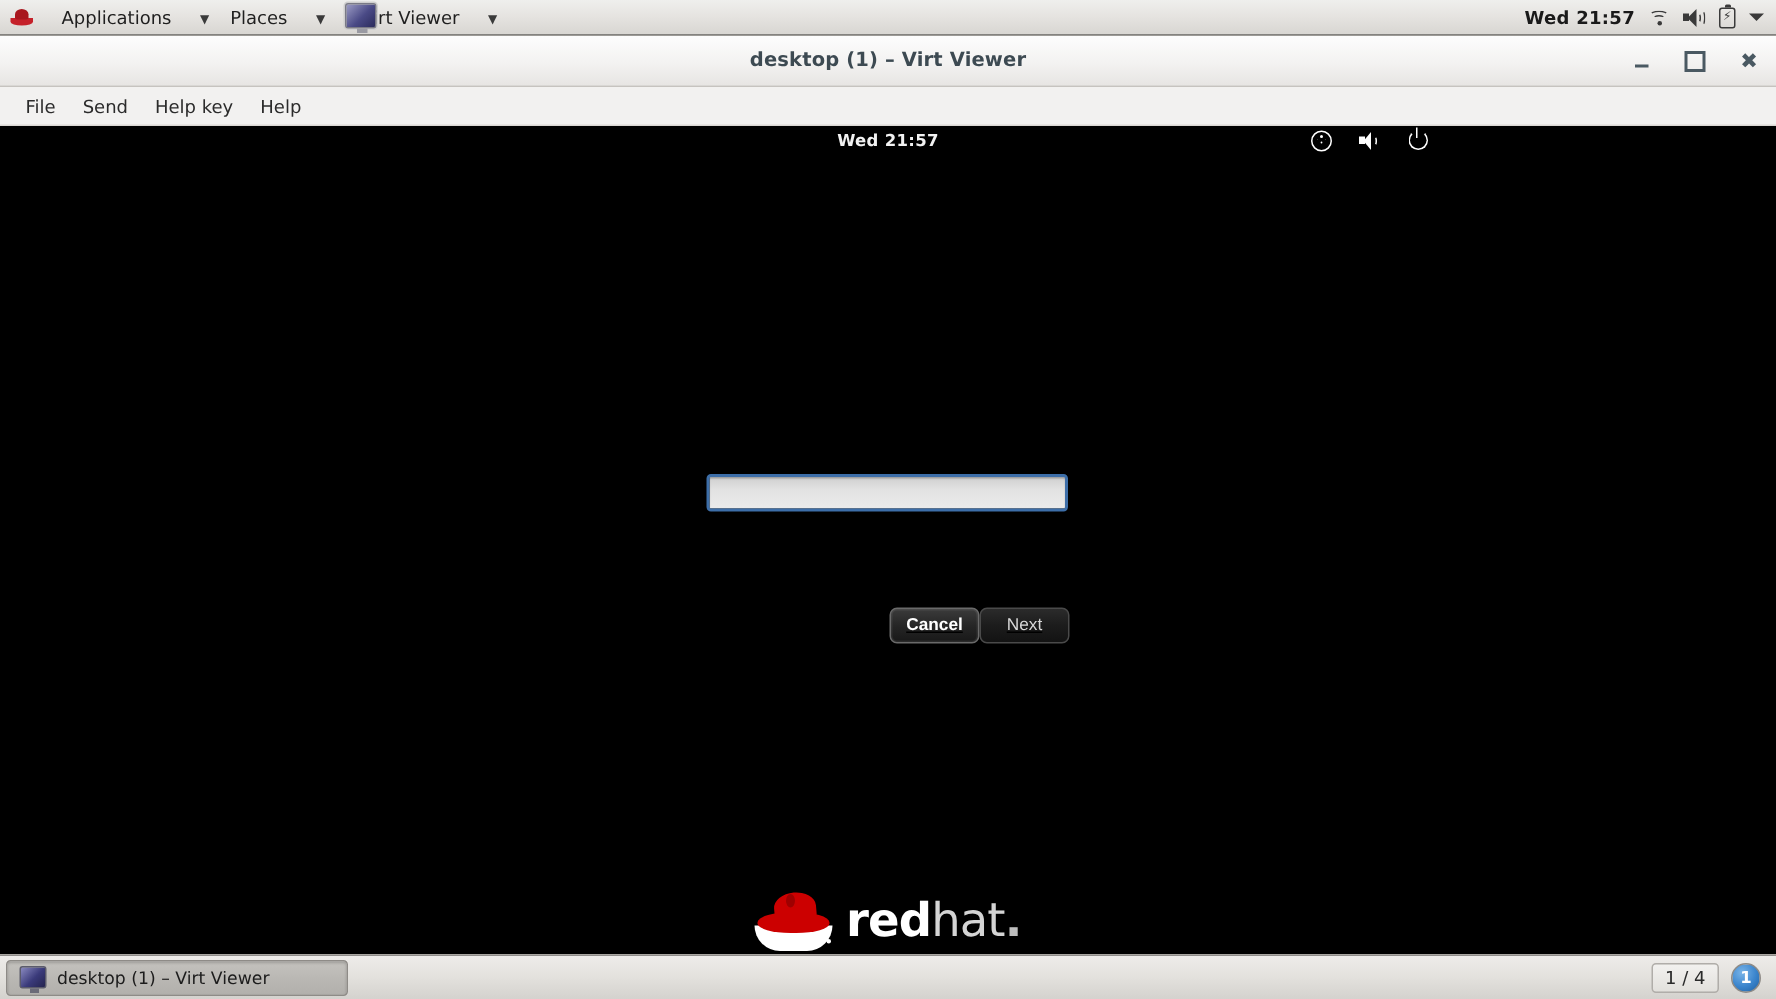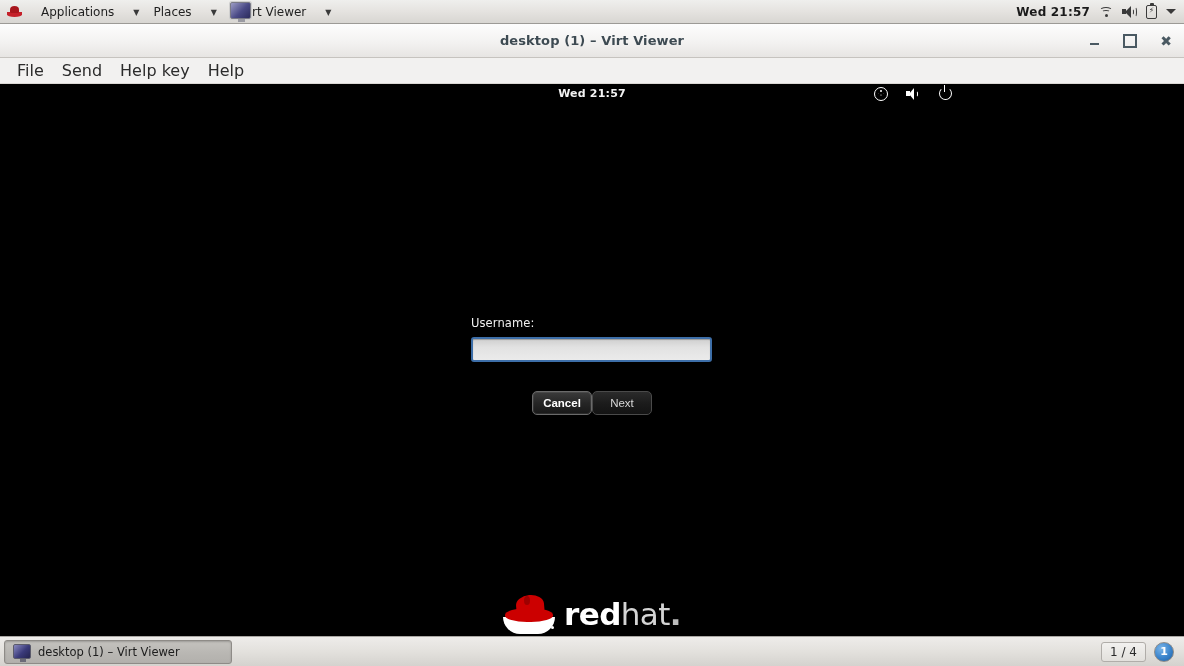--- a/index.html
+++ b/index.html
@@ -87,21 +87,21 @@
   .vv-title { font-size:13px; font-weight:bold; color:#3d4a52; letter-spacing:.1px; }
   .win-controls { position:absolute; right:10px; top:0; height:100%; display:flex; align-items:center; gap:20px; }
   .wc { width:16px; height:16px; display:flex; align-items:center; justify-content:center; color:#4a5962; }
   .wc-min::after { content:""; width:9px; height:2px; background:#4a5962; display:block; margin-top:7px; }
   .wc-max::after { content:""; width:10px; height:10px; border:2px solid #4a5962; display:block; }
   .wc-close { font-size:14px; font-weight:bold; line-height:1; }
 
   .vv-menubar {
     height:26px; display:flex; align-items:center; padding-left:8px;
     background:#f2f1f0; border-bottom:1px solid #dbd8d4;
-    font-size:16px; color:#2b2b2b;
+    font-size:12px; color:#2b2b2b;
   }
   .menu-item { padding:3px 9px; border-radius:2px; }
 
   
   .guest {
     flex:1; background:#000; position:relative; overflow:hidden;
   }
   .gdm-topbar {
     height:19px; width:100%; background:#000;
     display:flex; align-items:center; position:relative;
@@ -127,21 +127,21 @@
   .login-area { position:absolute; left:0; top:0; width:100%; height:100%; }
   .login-form { position:absolute; left:471px; top:232px; width:260px; }
   .lbl-username { font-size:11.5px; color:#f0f0f0; margin-bottom:7px; display:block; letter-spacing:.1px; }
   .input-username {
     width:241px; height:25px;
     background:linear-gradient(to bottom,#cfcfcf 0%,#e2e2e2 40%,#ebebeb 100%);
     border:2px solid #3d6ea8; border-radius:3px;
     outline:none; font-size:12px; color:#111; padding:0 5px;
     box-shadow:inset 0 1px 1px rgba(0,0,0,.25);
   }
-  .btn-row { position:absolute; left:471px; top:307px; width:242px; display:flex; justify-content:center; }
+  .btn-row { position:absolute; left:471px; top:321px; width:242px; display:flex; justify-content:flex-end;text-decoration:underline; }
   .gbtn {
     font-size:11.5px; border-radius:5px; padding:5px 0; width:60px; text-align:center;
     border:1px solid #4d4d4d; cursor:default;
   }
   .btn-cancel {
     background:linear-gradient(to bottom,#3b3b3b 0%,#262626 50%,#181818 100%);
     color:#ffffff; font-weight:bold; border-color:#6a6a6a;
     box-shadow:0 0 0 1px rgba(255,255,255,.08) inset;
   }
   .btn-next {
@@ -303,21 +303,20 @@
           </span>
           <span class="gi">
             <span class="gi-pow"></span>
           </span>
         </span>
       </div>
 
       <div class="login-area">
 
         <div class="login-form">
-          <label class="lbl-username">Username:</label>
           <input class="input-username" type="text" autofocus="" placeholder="" style="">
         </div>
 
         <div class="btn-row">
           <button class="gbtn btn-cancel">Cancel</button>
           <button class="gbtn btn-next">Next</button>
         </div>
 
         <div class="rh-logo">
           <div class="rh-wrap">

